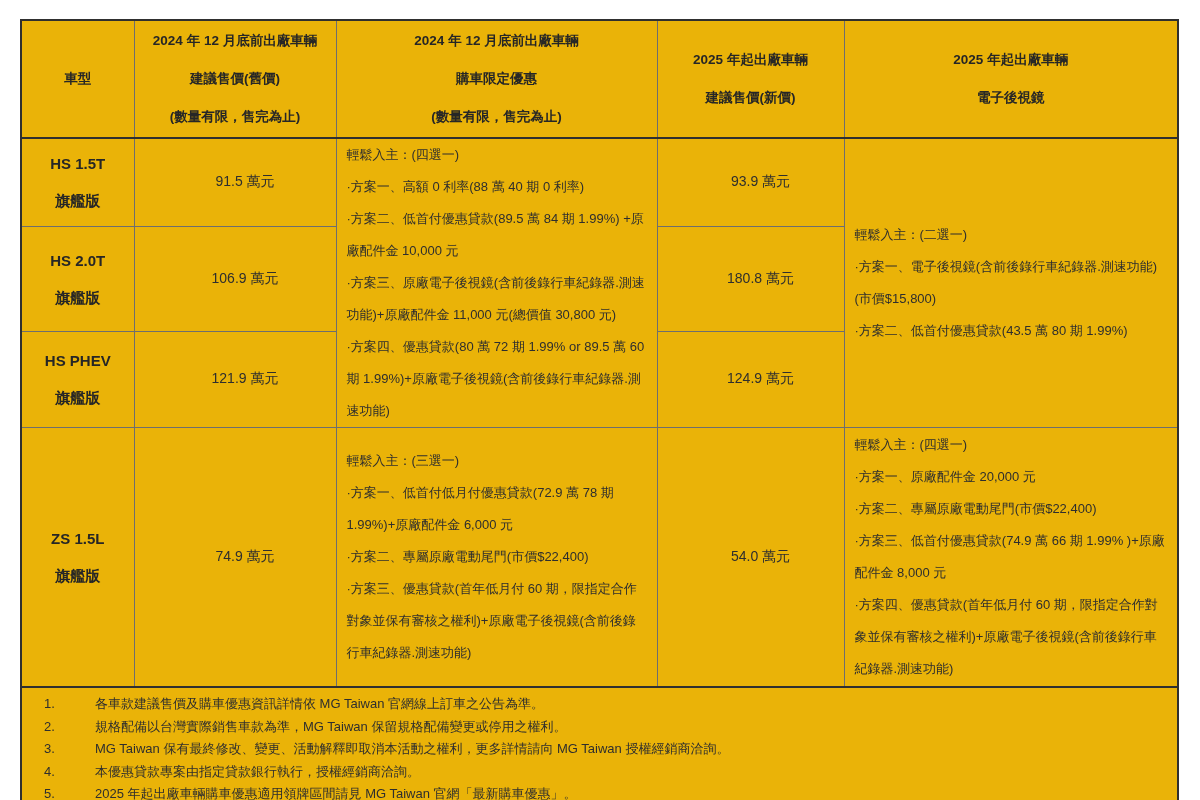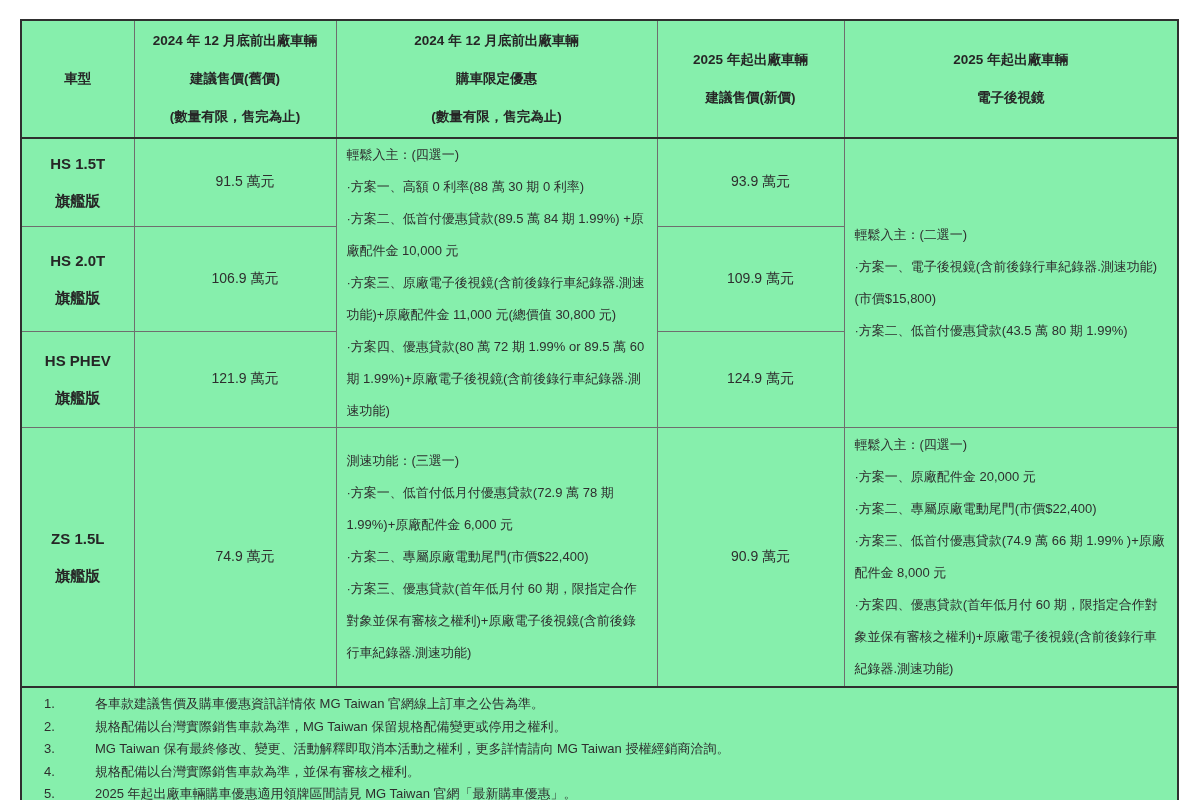--- a/index.html
+++ b/index.html
@@ -23,21 +23,21 @@
     top: 19px;
     width: 1157px;
     table-layout: fixed;
     border-collapse: collapse;
     border: 2px solid #2f2f2f;
   }
   .price-table th,
   .price-table td {
     border: 1px solid #6e6e6e;
     padding: 0;
-    background: #86efac;
+    background: #eab308;
   }
   
   tr.header-row { height: 118px; }
   .price-table th {
     font-size: 13.5px;
     font-weight: bold;
     text-align: center;
     vertical-align: middle;
     line-height: 38px;
     border-bottom: 2px solid #2f2f2f;
@@ -127,64 +127,64 @@
     </tr>
 
     <tr class="row-1">
       <td class="model-cell">
         <p>HS 1.5T</p>
         <p>旗艦版</p>
       </td>
       <td class="price-cell">91.5 萬元</td>
       <td class="promo-cell" rowspan="3">
         <p>輕鬆入主：(四選一)</p>
-        <p>·方案一、高額 0 利率(88 萬 30 期 0 利率)</p>
+        <p>·方案一、高額 0 利率(88 萬 40 期 0 利率)</p>
         <p>·方案二、低首付優惠貸款(89.5 萬 84 期 1.99%) +原廠配件金 10,000 元</p>
         <p>·方案三、原廠電子後視鏡(含前後錄行車紀錄器.測速功能)+原廠配件金 11,000 元(總價值 30,800 元)</p>
         <p>·方案四、優惠貸款(80 萬 72 期 1.99% or 89.5 萬 60 期 1.99%)+原廠電子後視鏡(含前後錄行車紀錄器.測速功能)</p>
       </td>
       <td class="price-cell">93.9 萬元</td>
       <td class="promo-cell" rowspan="3">
         <p>輕鬆入主：(二選一)</p>
         <p>·方案一、電子後視鏡(含前後錄行車紀錄器.測速功能) (市價$15,800)</p>
         <p>·方案二、低首付優惠貸款(43.5 萬 80 期 1.99%)</p>
       </td>
     </tr>
 
     <tr class="row-2">
       <td class="model-cell">
         <p>HS 2.0T</p>
         <p>旗艦版</p>
       </td>
       <td class="price-cell">106.9 萬元</td>
-      <td class="price-cell">109.9 萬元</td>
+      <td class="price-cell">180.8 萬元</td>
     </tr>
 
     <tr class="row-3">
       <td class="model-cell">
         <p>HS PHEV</p>
         <p>旗艦版</p>
       </td>
       <td class="price-cell">121.9 萬元</td>
       <td class="price-cell">124.9 萬元</td>
     </tr>
 
     <tr class="row-4">
       <td class="model-cell">
         <p>ZS 1.5L</p>
         <p>旗艦版</p>
       </td>
       <td class="price-cell">74.9 萬元</td>
       <td class="promo-cell">
-        <p>測速功能：(三選一)</p>
+        <p>輕鬆入主：(三選一)</p>
         <p>·方案一、低首付低月付優惠貸款(72.9 萬 78 期 1.99%)+原廠配件金 6,000 元</p>
         <p>·方案二、專屬原廠電動尾門(市價$22,400)</p>
         <p>·方案三、優惠貸款(首年低月付 60 期，限指定合作對象並保有審核之權利)+原廠電子後視鏡(含前後錄行車紀錄器.測速功能)</p>
       </td>
-      <td class="price-cell">90.9 萬元</td>
+      <td class="price-cell">54.0 萬元</td>
       <td class="promo-cell">
         <p>輕鬆入主：(四選一)</p>
         <p>·方案一、原廠配件金 20,000 元</p>
         <p>·方案二、專屬原廠電動尾門(市價$22,400)</p>
         <p>·方案三、低首付優惠貸款(74.9 萬 66 期 1.99% )+原廠配件金 8,000 元</p>
         <p>·方案四、優惠貸款(首年低月付 60 期，限指定合作對象並保有審核之權利)+原廠電子後視鏡(含前後錄行車紀錄器.測速功能)</p>
       </td>
     </tr>
 
     <tr class="notes-row">
@@ -196,21 +196,21 @@
         <div class="note">
           <span class="num">2.</span>
           <span class="txt">規格配備以台灣實際銷售車款為準，MG Taiwan 保留規格配備變更或停用之權利。</span>
         </div>
         <div class="note">
           <span class="num">3.</span>
           <span class="txt">MG Taiwan 保有最終修改、變更、活動解釋即取消本活動之權利，更多詳情請向 MG Taiwan 授權經銷商洽詢。</span>
         </div>
         <div class="note">
           <span class="num">4.</span>
-          <span class="txt">規格配備以台灣實際銷售車款為準，並保有審核之權利。</span>
+          <span class="txt">本優惠貸款專案由指定貸款銀行執行，授權經銷商洽詢。</span>
         </div>
         <div class="note">
           <span class="num">5.</span>
           <span class="txt">2025 年起出廠車輛購車優惠適用領牌區間請見 MG Taiwan 官網「最新購車優惠」。</span>
         </div>
       </td>
     </tr>
   </tbody>
     </table>
 </div>

